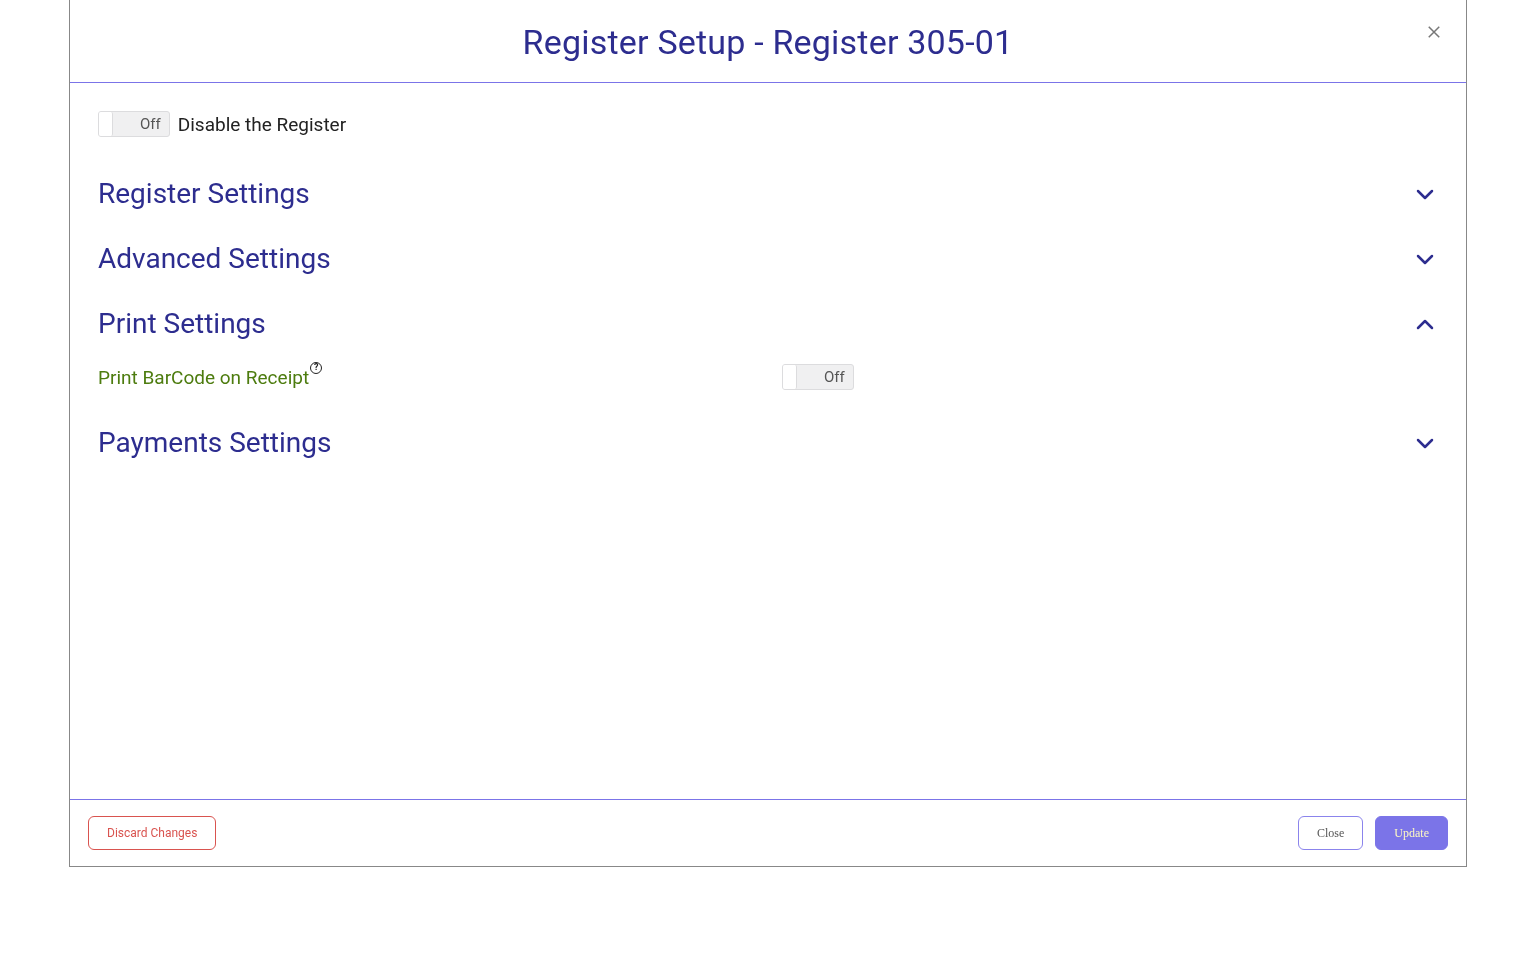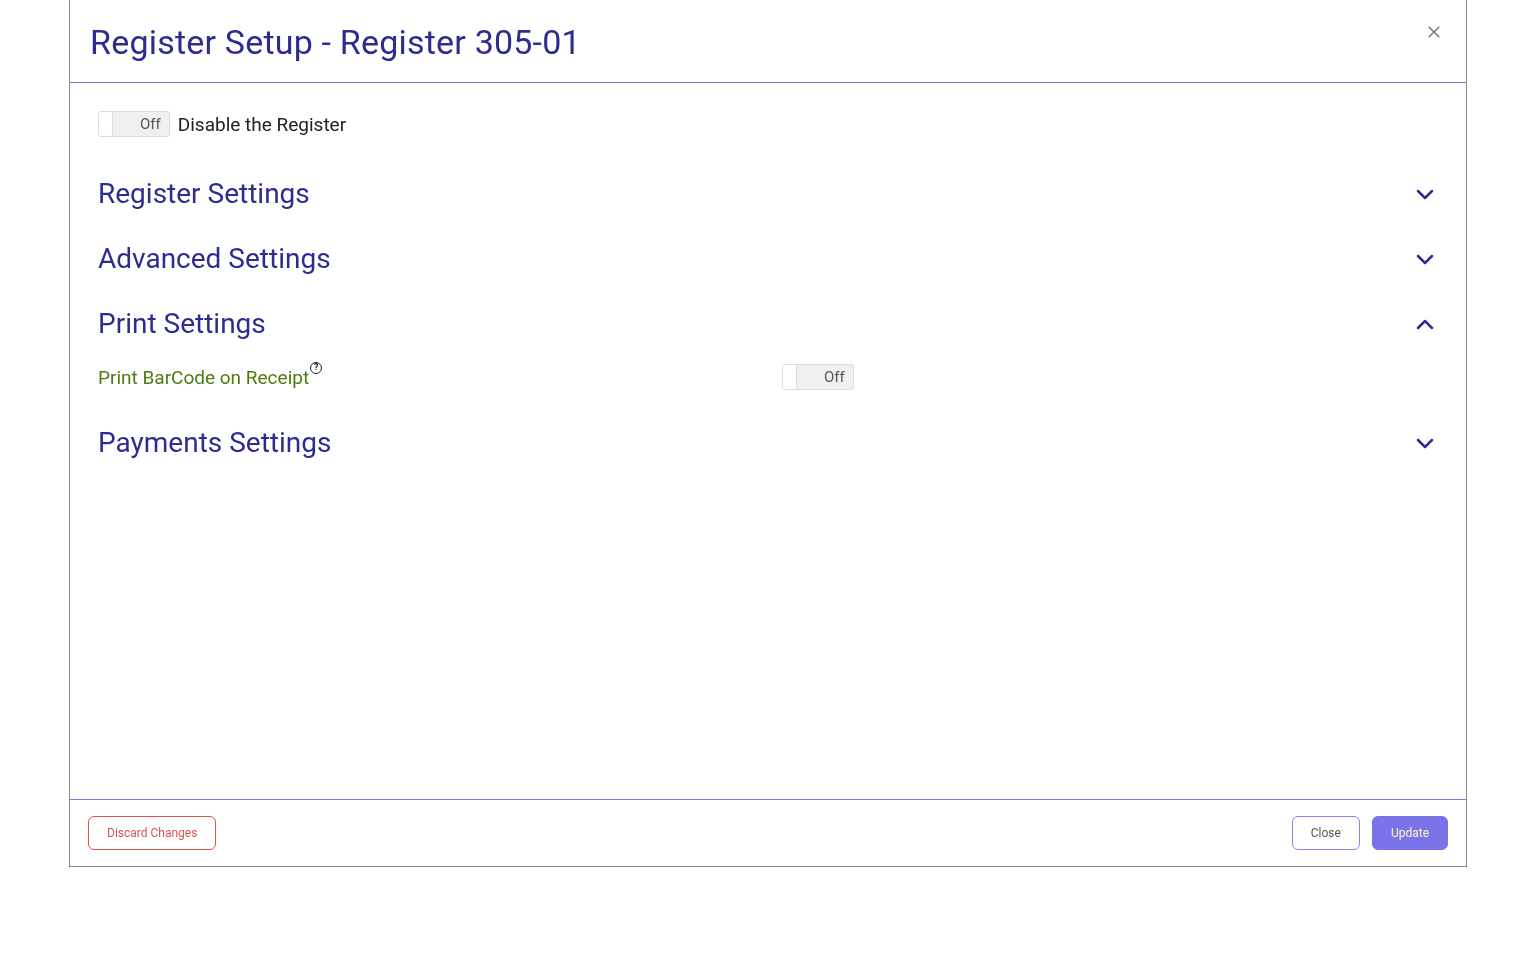--- a/index.html
+++ b/index.html
@@ -22,21 +22,21 @@
       border-top: none;
       background: #ffffff;
       display: flex;
       flex-direction: column;
       position: relative;
     }
     .modal-header {
       padding: 22px 20px 20px 20px;
       border-bottom: 1px solid #7b74e8;
       display: flex;
-      justify-content: flex-start;
+      justify-content: center;
       align-items: flex-start;
       position: relative;
     }
     .modal-title {
       font-size: 34px;
       font-weight: 400;
       color: #2d2d8f;
       letter-spacing: 0.2px;
     }
     .close-icon {
@@ -173,20 +173,21 @@
       line-height: 1.2;
     }
     .btn-discard {
       background: #ffffff;
       border: 1px solid #d9534f;
       color: #d9534f;
     }
     .footer-right {
       display: flex;
       gap: 12px;
+      font-family: Liberation Serif, serif;
     }
     .btn-close {
       background: #ffffff;
       border: 1px solid #8b84ec;
       color: #555;
     }
     .btn-update {
       background: #7b74e8;
       border: 1px solid #7b74e8;
       color: #fef9c3;

